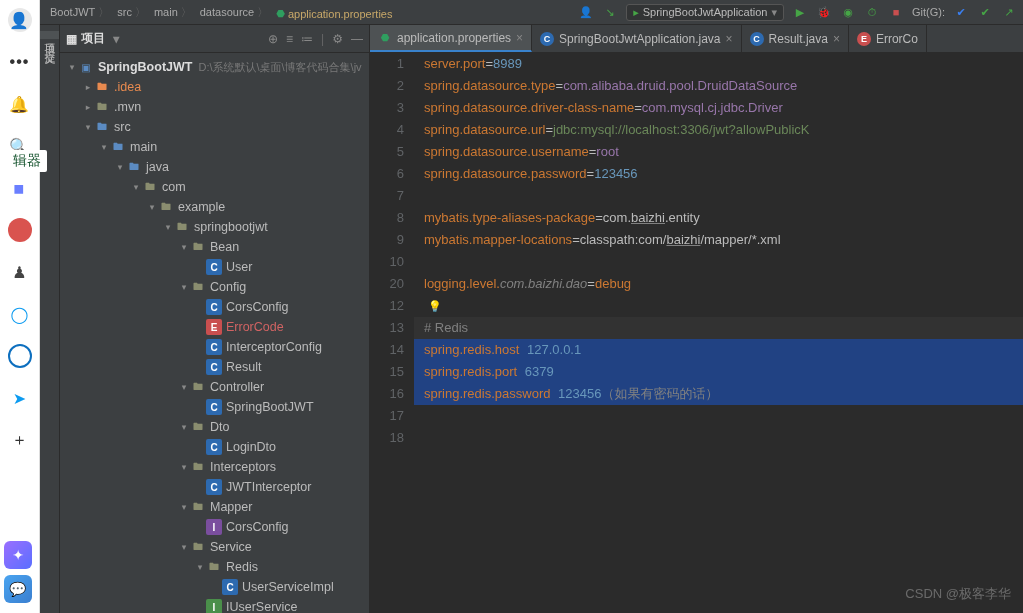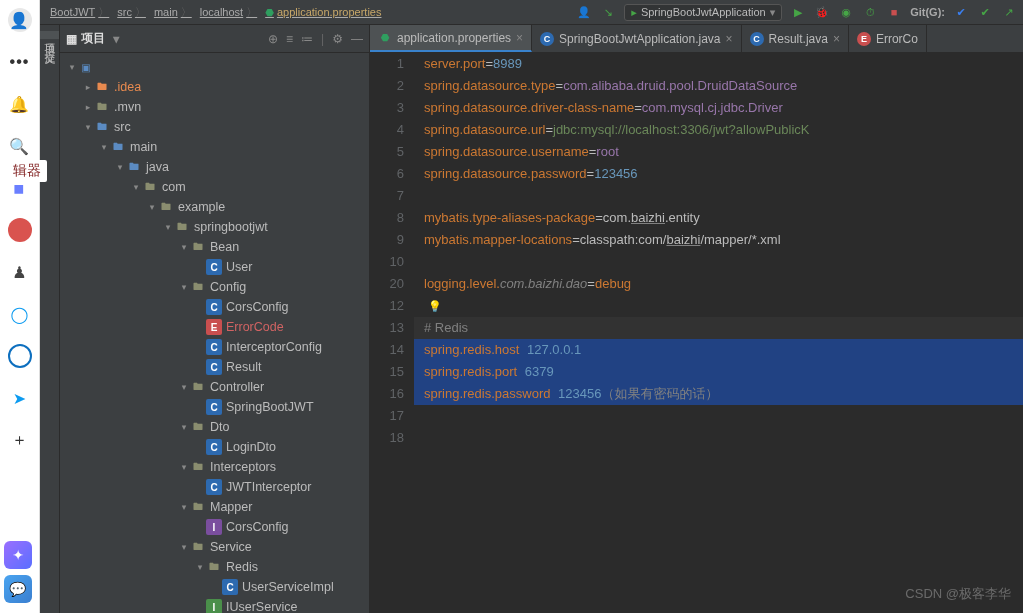--- a/index.html
+++ b/index.html
@@ -27,21 +27,21 @@
 .toolbar { height: 25px; background: #3c3f41; border-bottom: 1px solid #2b2b2b; display: flex; align-items: center; padding: 0 6px; gap: 4px; font-size: 11px; color: #aaa; }
 .crumb { display: flex; align-items: center; gap: 3px; padding: 0 4px; cursor: pointer; }
 .crumb .sep { color: #666; }
 .crumb.highlight { color: #c8a869; }
 .crumb.highlight .ficon { color: #2f9e5f; }
 .tool-right { margin-left: auto; display: flex; align-items: center; gap: 8px; }
 .tool-icn { width: 16px; height: 16px; display: flex; align-items: center; justify-content: center; cursor: pointer; color: #888; }
 .run-combo { background: #323435; border: 1px solid #555; border-radius: 3px; padding: 1px 6px; display: flex; align-items: center; gap: 4px; color: #bbb; min-width: 150px; }
 .run-combo .dot { color: #46a546; }
 .run-combo .arrow { margin-left: auto; color: #888; }
-.git-lbl { color: #aaa; font-weight: bold; }
+.git-lbl { color: #aaa; }
 .chk-blue { color: #3a7ff0; }
 .chk-green { color: #46a546; }
 .arrow-green { color: #46a546; }
 
 
 .main-split { flex: 1; display: flex; overflow: hidden; }
 
 
 .vbar { width: 20px; background: #3c3f41; border-right: 1px solid #2b2b2b; display: flex; flex-direction: column; align-items: center; padding-top: 6px; color: #bbb; }
 .vlabel { writing-mode: vertical-rl; padding: 4px 2px; cursor: pointer; font-size: 11px; }
@@ -96,21 +96,21 @@
 
 .bulb { position: absolute; left: 4px; top: 0px; color: #f0c040; font-size: 11px; }
 
 .watermark { position: absolute; right: 12px; bottom: 10px; color: rgba(200,200,200,0.4); font-size: 13px; }
 
 
 .float-bl { position: fixed; left: 4px; bottom: 10px; display: flex; flex-direction: column; gap: 6px; }
 .float-bl .f-item { width: 28px; height: 28px; border-radius: 6px; display: flex; align-items: center; justify-content: center; background: linear-gradient(135deg,#9a6fff,#5a6fff); color: #fff; font-size: 14px; }
 
 
-.brkn { position: fixed; left: 7px; top: 160px; background: #fff; color: #7f1d1d; padding: 2px 6px; font-size: 14px; border-radius: 2px; writing-mode: horizontal-tb; }
+.brkn { position: fixed; left: 7px; top: 150px; background: #fff; color: #14532d; padding: 2px 6px; font-size: 14px; border-radius: 2px; writing-mode: horizontal-tb; }
 </style>
 </head>
 <body>
 
 <div class="os-sidebar">
   <div class="os-item avatar">👤</div>
   <div class="os-item dots">•••</div>
   <div class="os-item bell">🔔</div>
   <div class="os-item search-ic">🔍</div>
   <div class="os-item blue-diamond">◆</div>
@@ -125,35 +125,35 @@
 <div class="brkn">辑器</div>
 
 <div class="float-bl">
   <div class="f-item">✦</div>
   <div class="f-item" style="background:linear-gradient(135deg,#4aa4f0,#3a7fd0)">💬</div>
 </div>
 
 <div class="ide">
 
   <div class="toolbar">
-    <div id="crumbs" style="display:flex;align-items:center;text-decoration:underline;">
+    <div id="crumbs" style="display:flex;align-items:flex-end;">
         <div class="crumb">
           <span>BootJWT</span>
           <span class="sep">〉</span>
         </div>
         <div class="crumb">
           <span>src</span>
           <span class="sep">〉</span>
         </div>
         <div class="crumb">
           <span>main</span>
           <span class="sep">〉</span>
         </div>
         <div class="crumb">
-          <span>localhost</span>
+          <span>datasource</span>
           <span class="sep">〉</span>
         </div>
         <div class="crumb highlight">
           <span class="ficon prop-icon">⬣</span>
           <span>application.properties</span>
         </div>
       </div>
     <div class="tool-right">
       <span class="tool-icn">👤</span>
       <span class="tool-icn arrow-green">↘</span>
@@ -193,20 +193,21 @@
           <span>≔</span>
           <span style="color:#666">|</span>
           <span>⚙</span>
           <span>—</span>
         </div>
       </div>
       <div class="tree" id="tree">
           <div class="tree-row" style="padding-left: 6px;">
             <span class="arrow">▾</span>
             <span class="ficon folder-blue">▣</span>
+            <span class=""><span class="proj-root">SpringBootJWT</span><span class="proj-path">D:\系统默认\桌面\博客代码合集\jv</span></span>
           </div>
           <div class="tree-row" style="padding-left: 22px;">
             <span class="arrow">▸</span>
             <span class="ficon folder" style="color:#e88a4f">🖿</span>
             <span class="excluded">.idea</span>
           </div>
           <div class="tree-row" style="padding-left: 22px;">
             <span class="arrow">▸</span>
             <span class="ficon folder">🖿</span>
             <span class="">.mvn</span>

